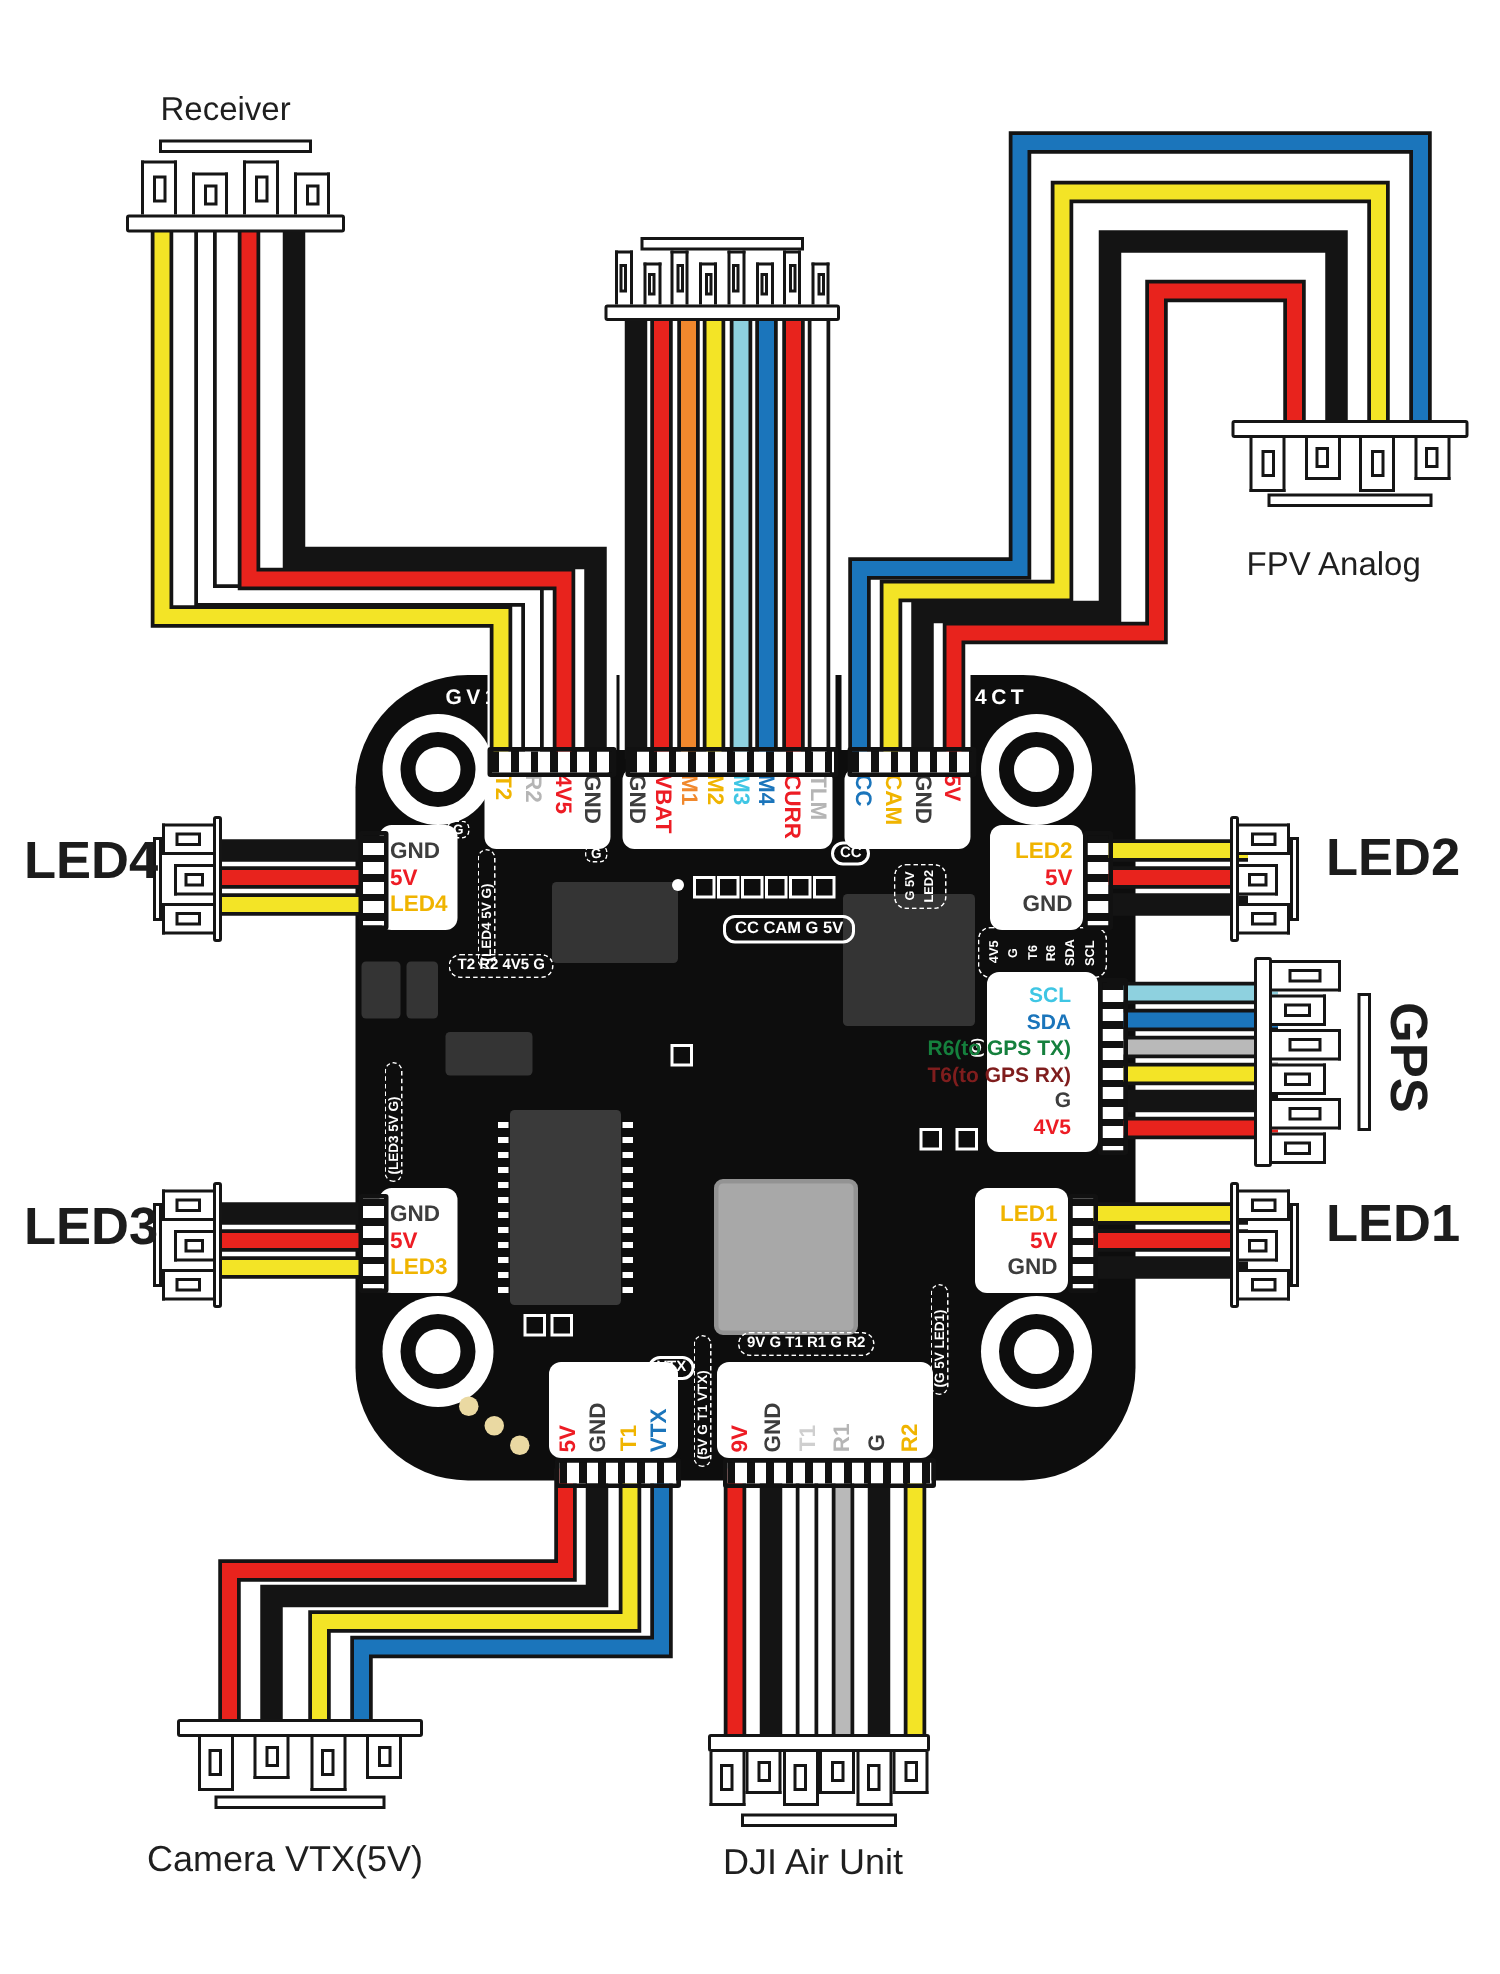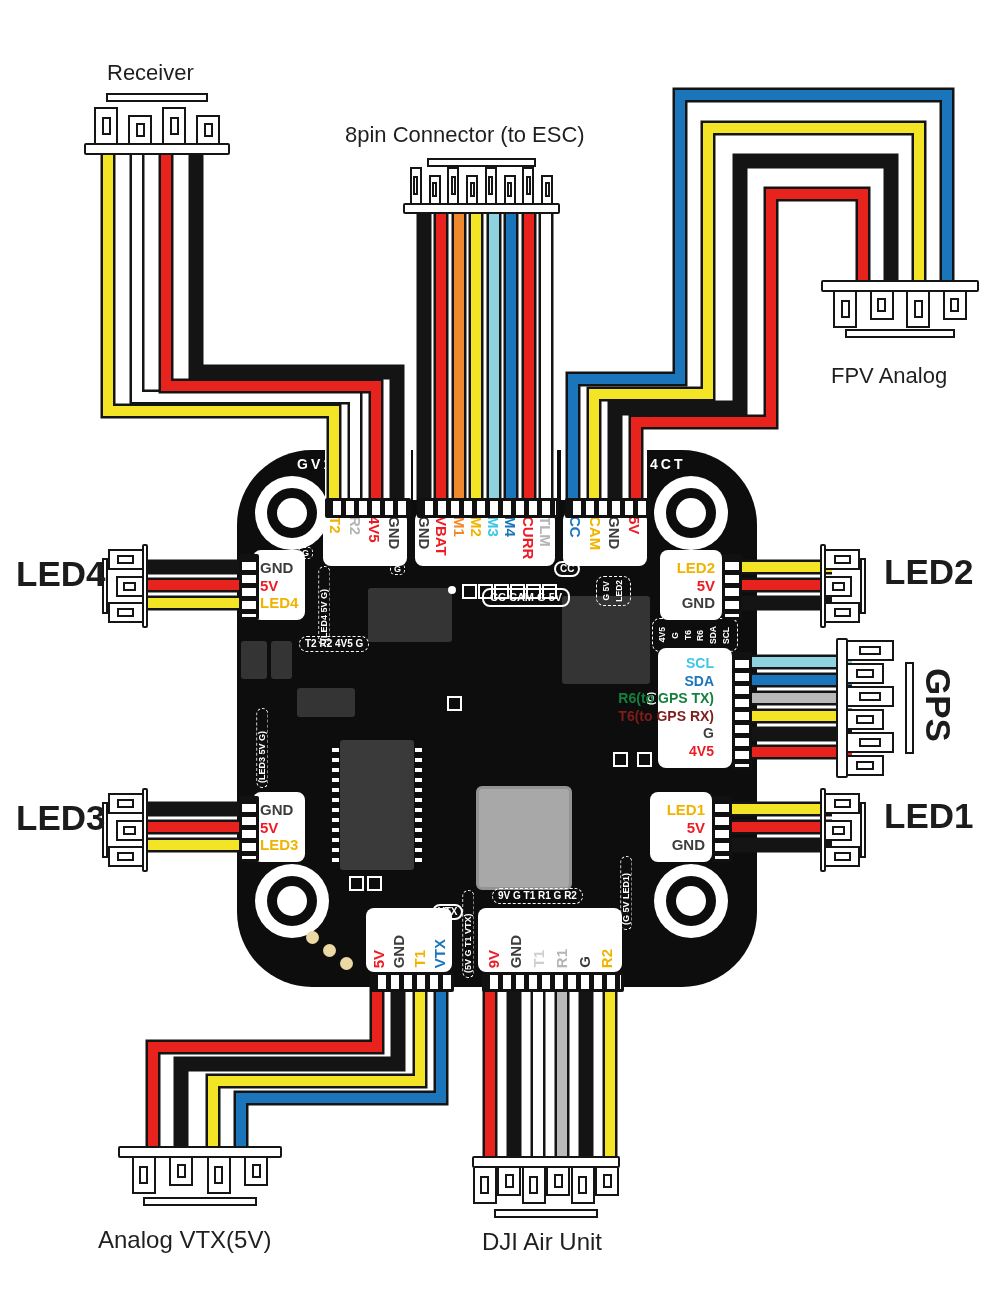--- a/index.html
+++ b/index.html
@@ -131,21 +131,21 @@
   <div class="padSq" style="left:447px;top:696px"></div>
   <div class="padSq" style="left:613px;top:752px"></div>
   <div class="padSq" style="left:637px;top:752px"></div>
 
   <div class="golddot" style="left:306px;top:931px;background:var(--pad_gold)"></div>
   <div class="golddot" style="left:323px;top:944px;background:var(--pad_gold)"></div>
   <div class="golddot" style="left:340px;top:957px;background:var(--pad_gold)"></div>
 
   <div class="silk silk-corner" style="left:297px;top:456px">GV1</div>
   <div class="silk silk-corner" style="left:650px;top:456px">4CT</div>
-  <div class="silk silk-box" style="left:482px;top:588px">CC CAM G 5V</div>
+  <div class="silk silk-box" style="left:482px;top:610px">CC CAM G 5V</div>
   <div class="silk silk-box" style="left:554px;top:561px;font-size:10px;padding:0 4px">CC</div>
   <div class="silk silk-dash" style="left:299px;top:636px">T2 R2 4V5 G</div>
   <div class="silk silk-vert" style="left:318px;top:566px;height:70px">(LED4 5V G)</div>
   <div class="silk silk-vert" style="left:256px;top:708px;height:70px">(LED3 5V G)</div>
   <div class="silk silk-dash silk-flexv" style="left:596px;top:576px;height:26px">
     <span>G 5V</span>
     <span>LED2</span>
   </div>
   <div class="silk silk-dash silk-flexv" style="left:652px;top:618px;height:30px">
     <span>4V5</span>
@@ -554,23 +554,22 @@
           <div class="slot"></div>
         </div>
         <div class="tooth">
           <div class="slot"></div>
         </div>
       </div>
       <div class="bar2"></div>
     </div>
 
   <div class="cap" style="left:107px;top:60px">Receiver</div>
-  <div class="cap" style="left:345px;top:122px">8pin Connector (to ESC)</div>
   <div class="cap" style="left:831px;top:363px">FPV Analog</div>
-  <div class="cap" style="left:98px;top:1226px;font-size:24px">Analog VTX(5V)</div>
+  <div class="cap" style="left:98px;top:1226px;font-size:24px">Camera VTX(5V)</div>
   <div class="cap" style="left:482px;top:1228px;font-size:24px">DJI Air Unit</div>
   <div class="biglabel" style="left:16px;top:554px">LED4</div>
   <div class="biglabel" style="left:884px;top:552px">LED2</div>
   <div class="biglabel rot" style="left:918px;top:668px">GPS</div>
   <div class="biglabel" style="left:16px;top:798px">LED3</div>
   <div class="biglabel" style="left:884px;top:796px">LED1</div>
 
 </div>
 
 </body></html>

